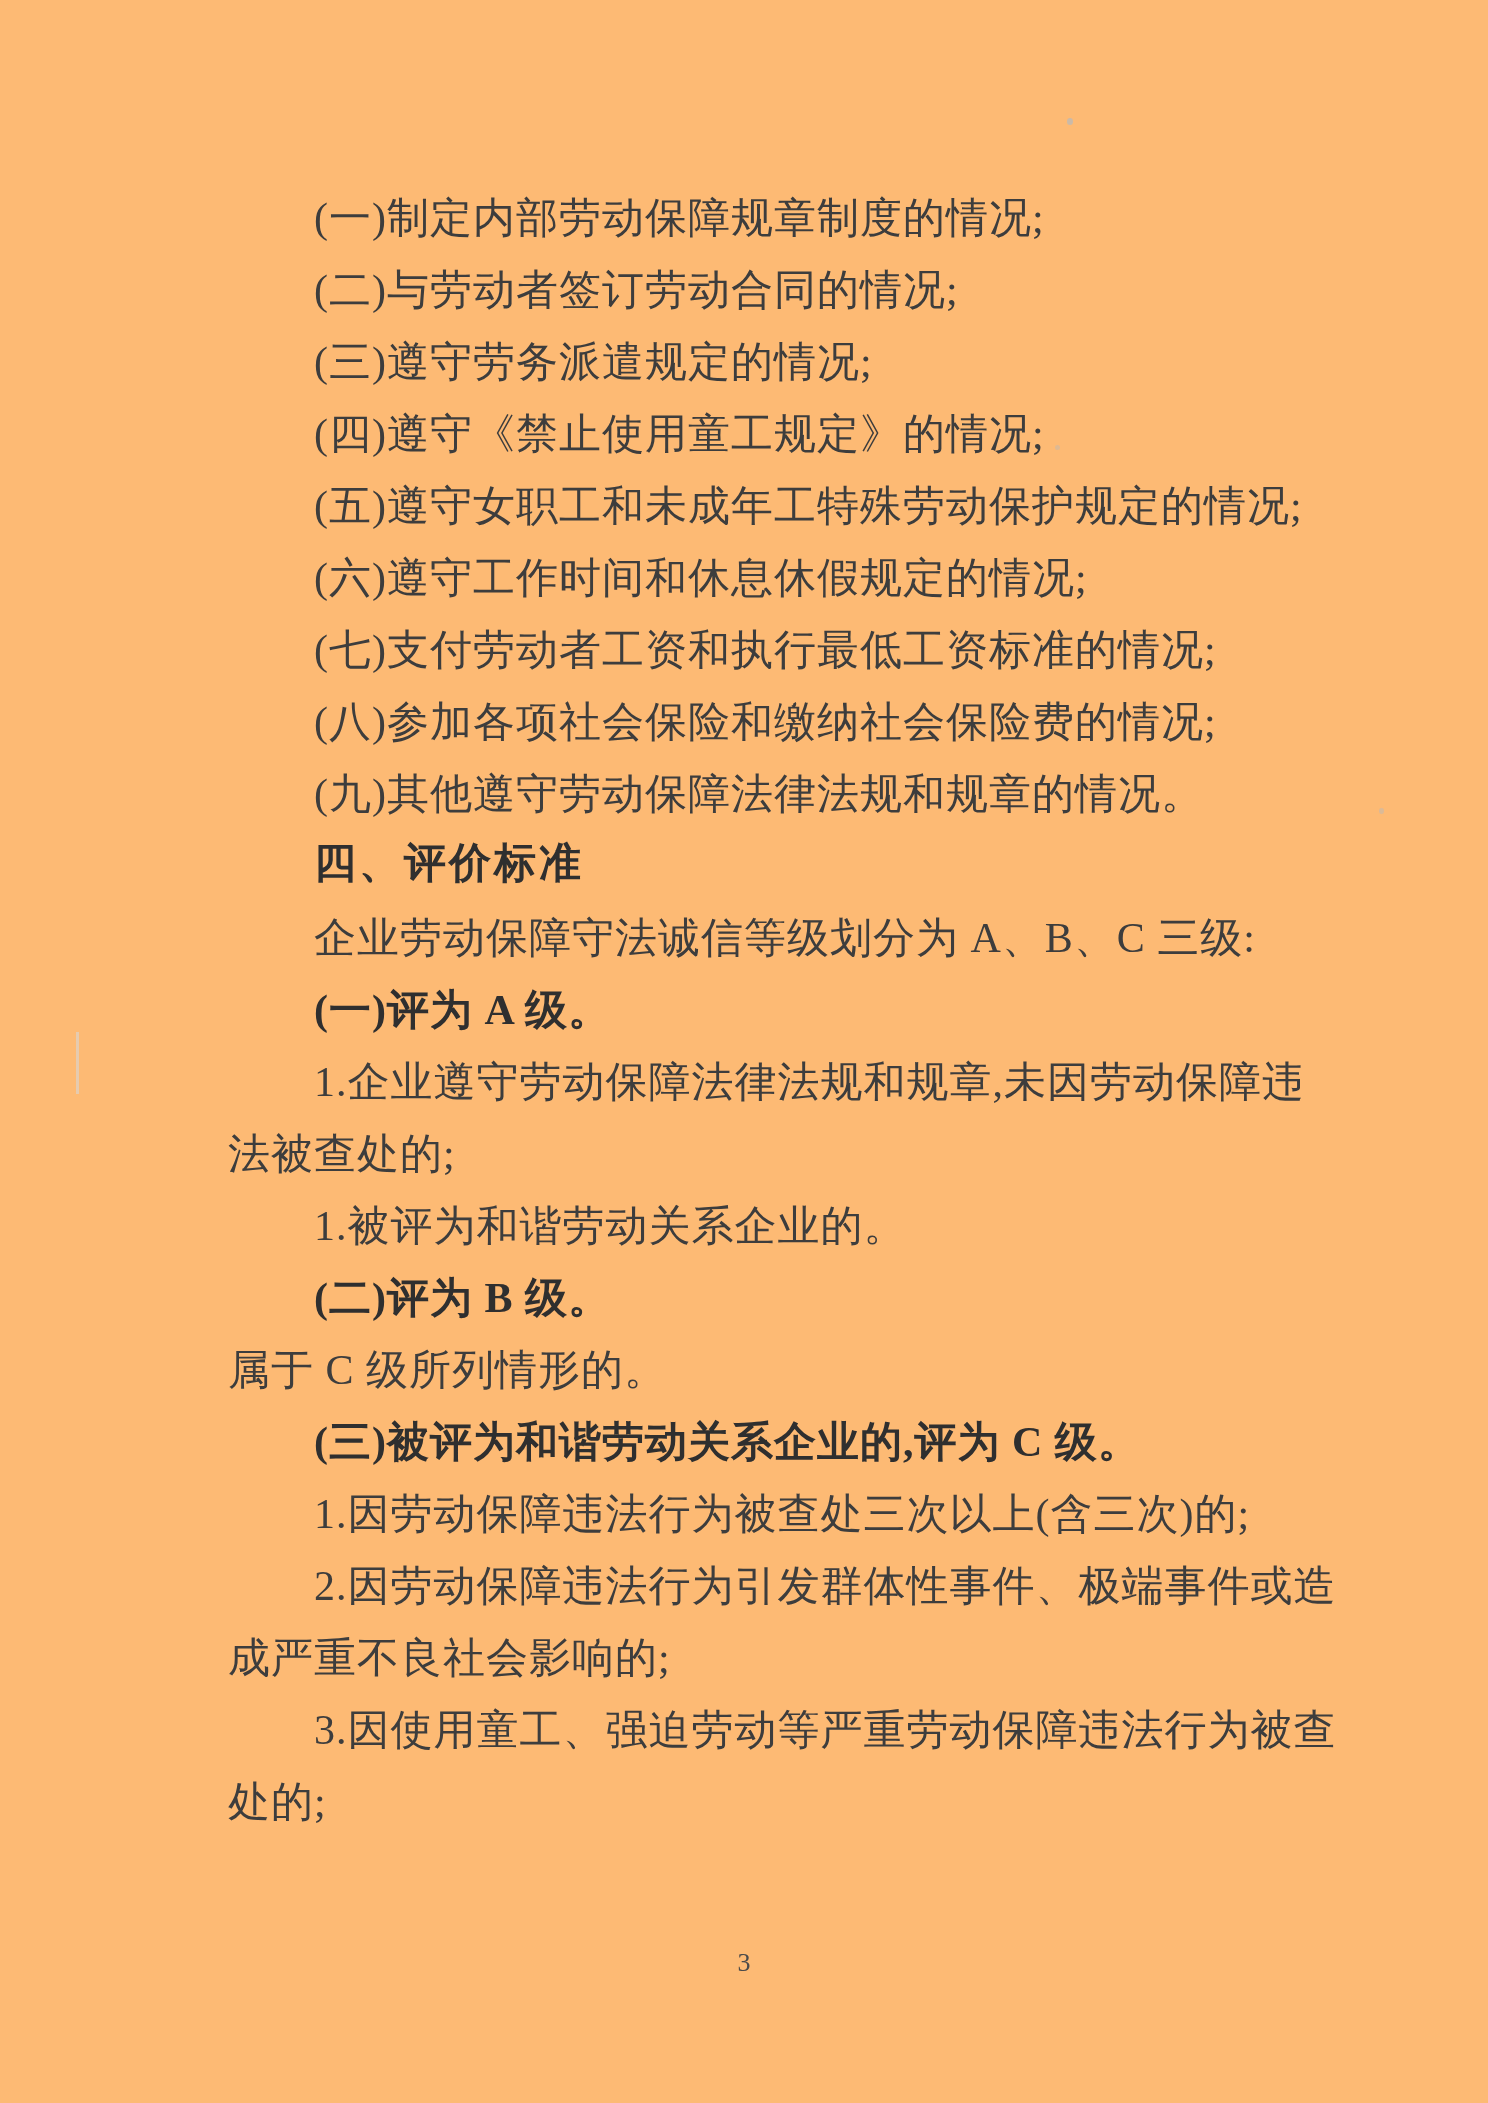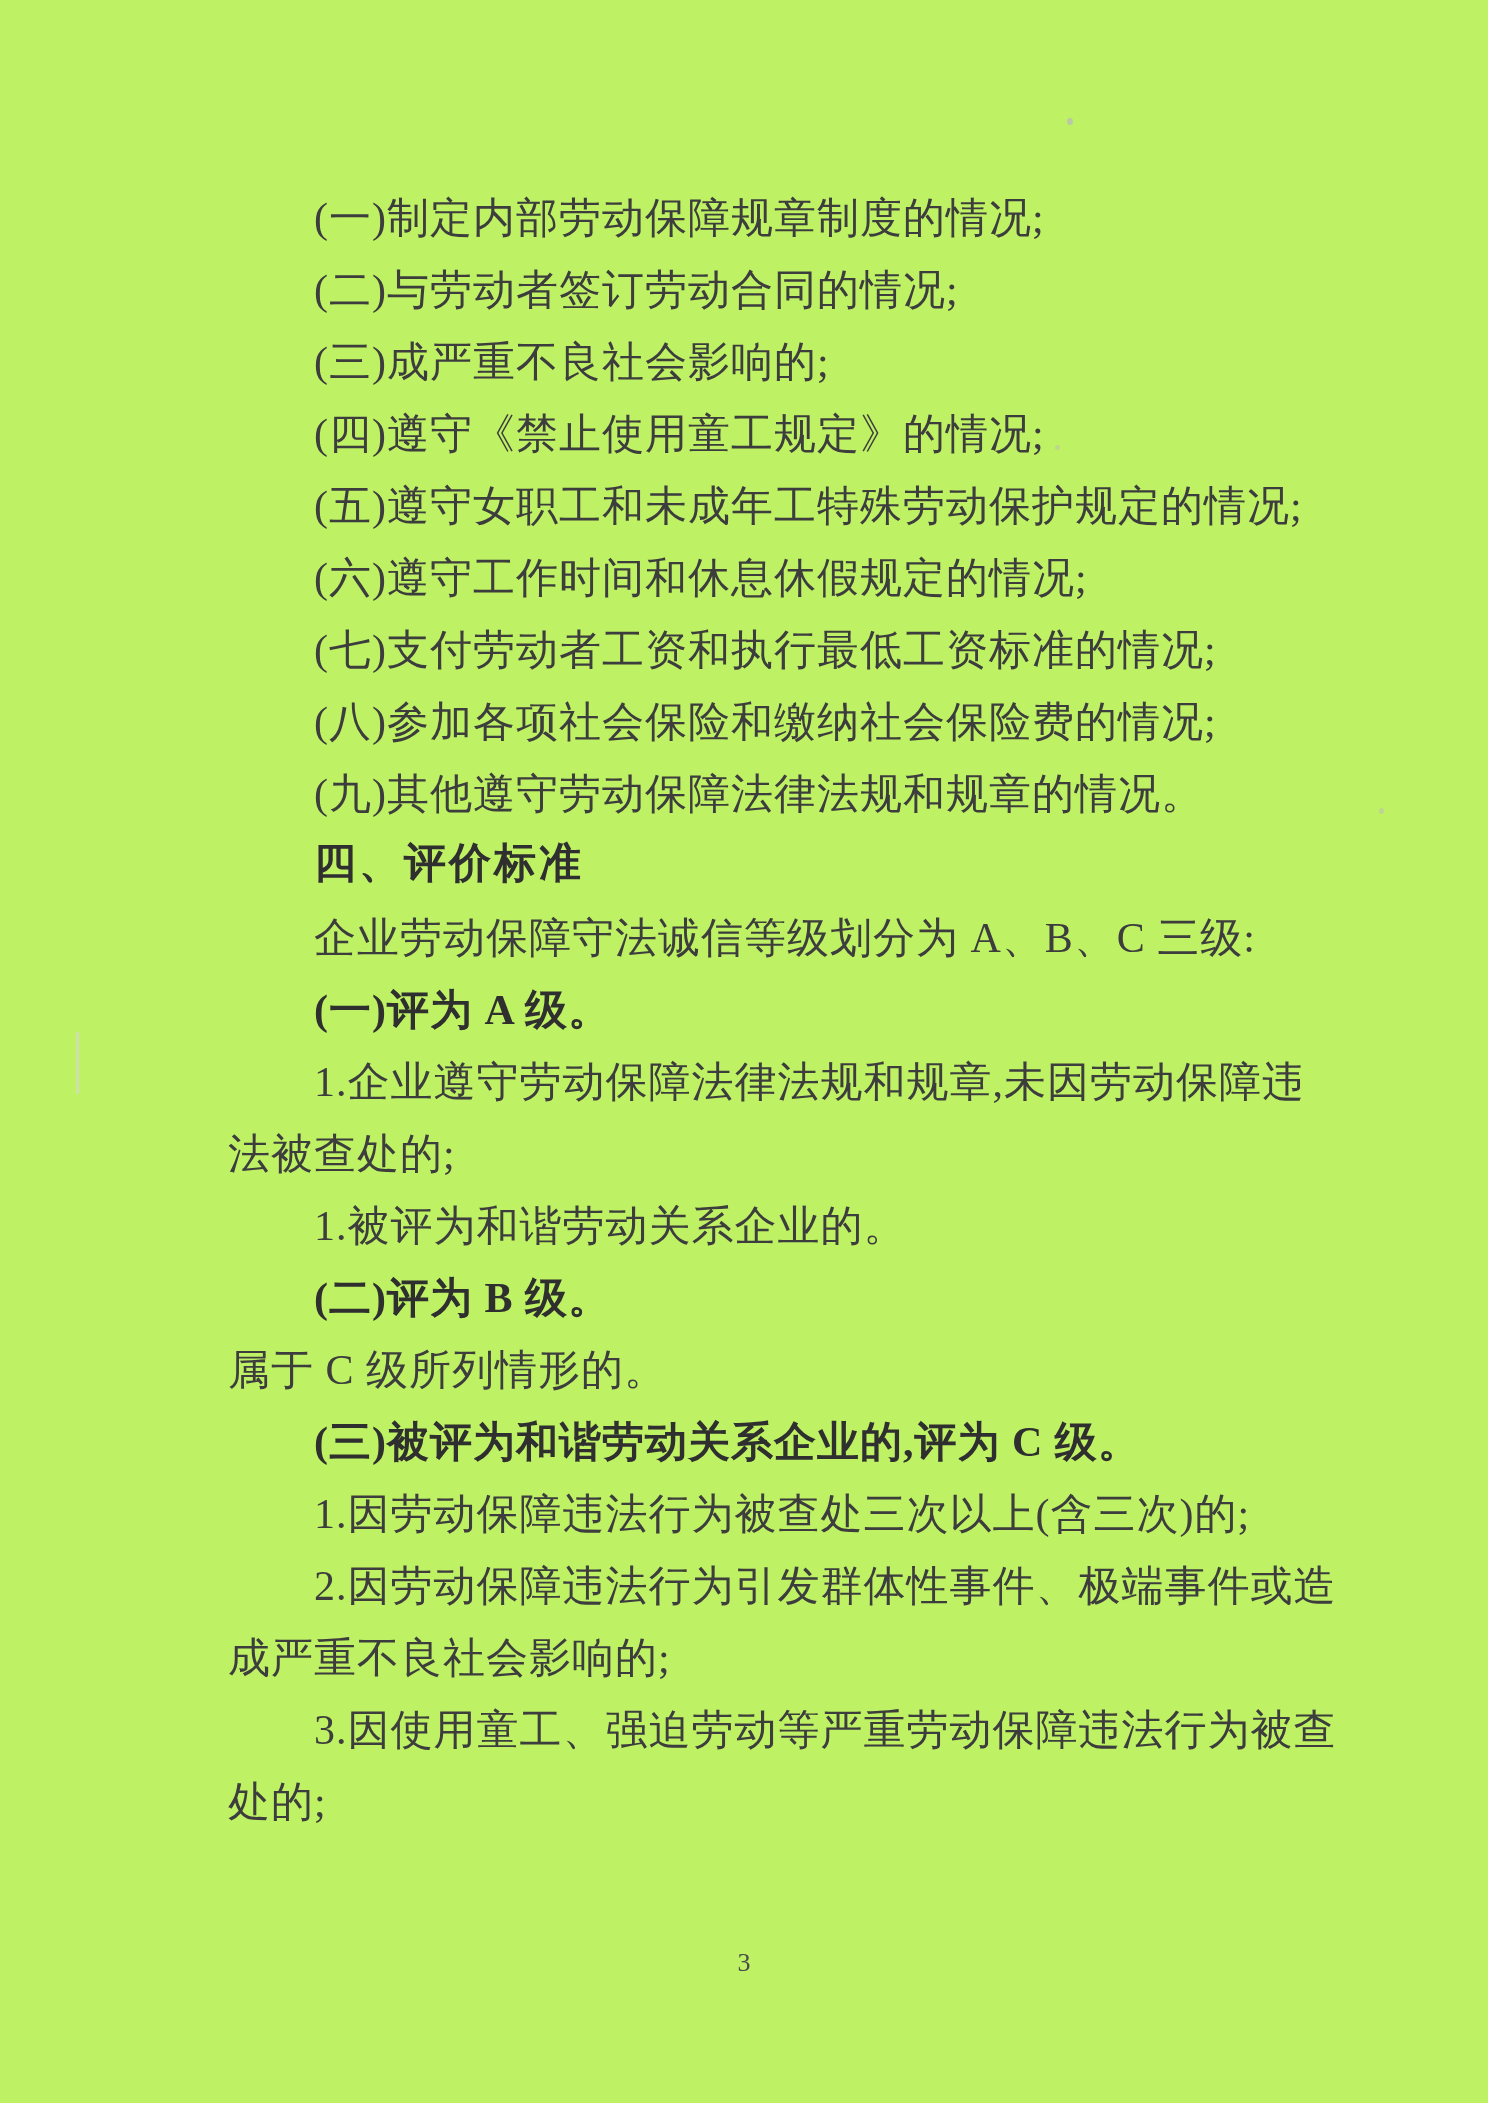--- a/index.html
+++ b/index.html
@@ -1,20 +1,20 @@
 <!DOCTYPE html>
 <html><head>
 <meta charset="utf-8">
 <style>
   html,body{margin:0;padding:0;background:#e8e8e8;}
   .page{
     position:relative;
     width:1488px;height:2103px;
     margin:0 auto;
-    background:#bef264;
+    background:#fdba74;
     overflow:hidden;
     font-family:"Liberation Serif","DejaVu Serif",serif;
     color:#3d3d3d;
   }
   .textblock{
     position:absolute;
     left:228px;top:182px;
     width:1130px;
     font-size:42px;
     line-height:72px;
@@ -58,21 +58,21 @@
   }
 </style>
 </head>
 <body>
 
 <div class="page">
 
   <div class="textblock">
     <div class="ln indent">(一)制定内部劳动保障规章制度的情况;</div>
     <div class="ln indent">(二)与劳动者签订劳动合同的情况;</div>
-    <div class="ln indent">(三)成严重不良社会影响的;</div>
+    <div class="ln indent">(三)遵守劳务派遣规定的情况;</div>
     <div class="ln indent">(四)遵守《禁止使用童工规定》的情况;</div>
     <div class="ln indent">(五)遵守女职工和未成年工特殊劳动保护规定的情况;</div>
     <div class="ln indent">(六)遵守工作时间和休息休假规定的情况;</div>
     <div class="ln indent">(七)支付劳动者工资和执行最低工资标准的情况;</div>
     <div class="ln indent">(八)参加各项社会保险和缴纳社会保险费的情况;</div>
     <div class="ln indent">(九)其他遵守劳动保障法律法规和规章的情况。</div>
     <div class="ln indent h-sans">四、评价标准</div>
     <div class="ln indent">企业劳动保障守法诚信等级划分为 A、B、C 三级:</div>
     <div class="ln indent h-bold">(一)评为 A 级。</div>
     <div class="ln indent">1.企业遵守劳动保障法律法规和规章,未因劳动保障违</div>

